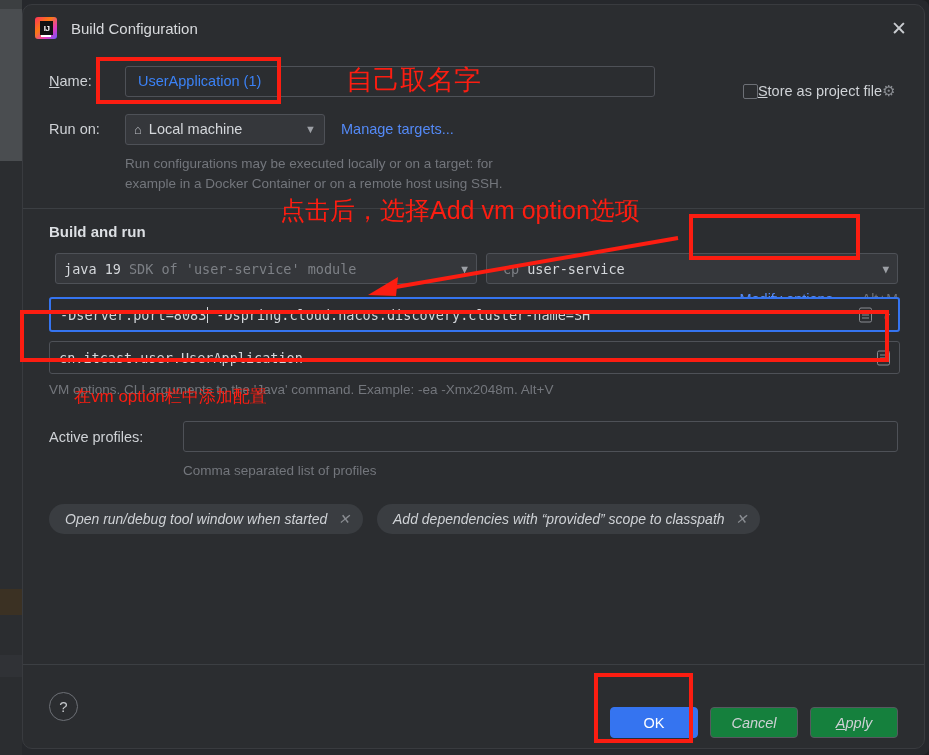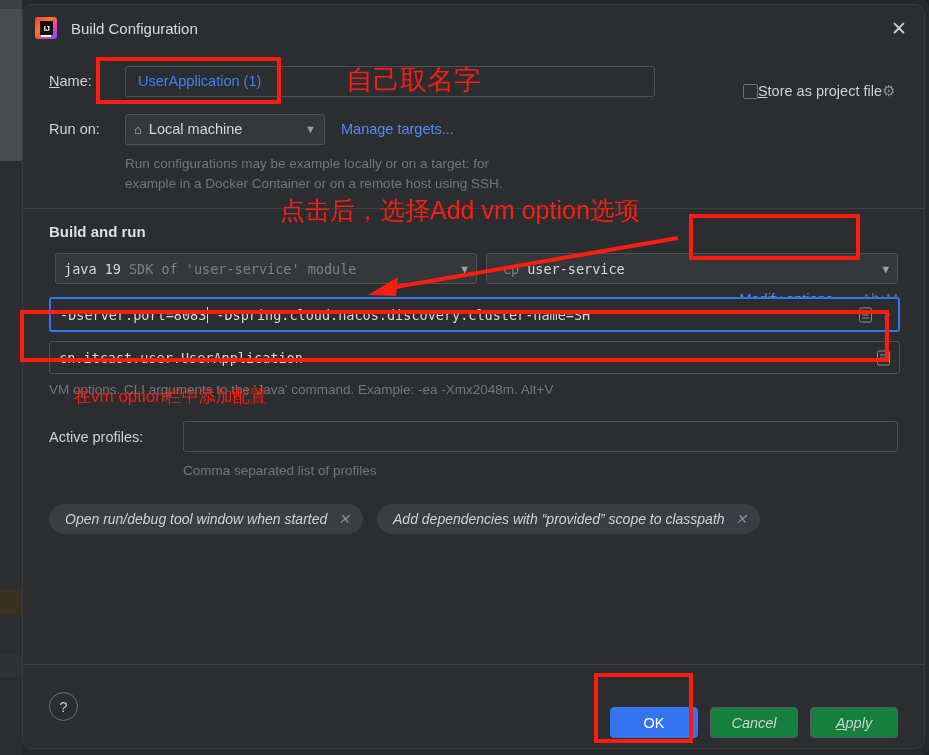--- a/index.html
+++ b/index.html
@@ -302,21 +302,21 @@
         <div class="lbl runon-label">Run on:</div>
         <div class="combo runon-combo">
           <span class="home-icon">⌂</span>
           <span>Local machine</span>
           <span class="chev">▼</span>
         </div>
         <div class="manage-link">Manage targets...</div>
       </div>
 
       <div class="hint">
-        <div>Run configurations may be example locally or on a target: for</div>
+        <div>Run configurations may be executed locally or on a target: for</div>
         <div>example in a Docker Container or on a remote host using SSH.</div>
       </div>
 
       <div class="divider"></div>
 
       <div class="sec-title">Build and run</div>
 
       <div class="modify-wrap">
         <span class="modify-link"><u>M</u>odify options</span>
         <span class="modify-chev">▼</span>

